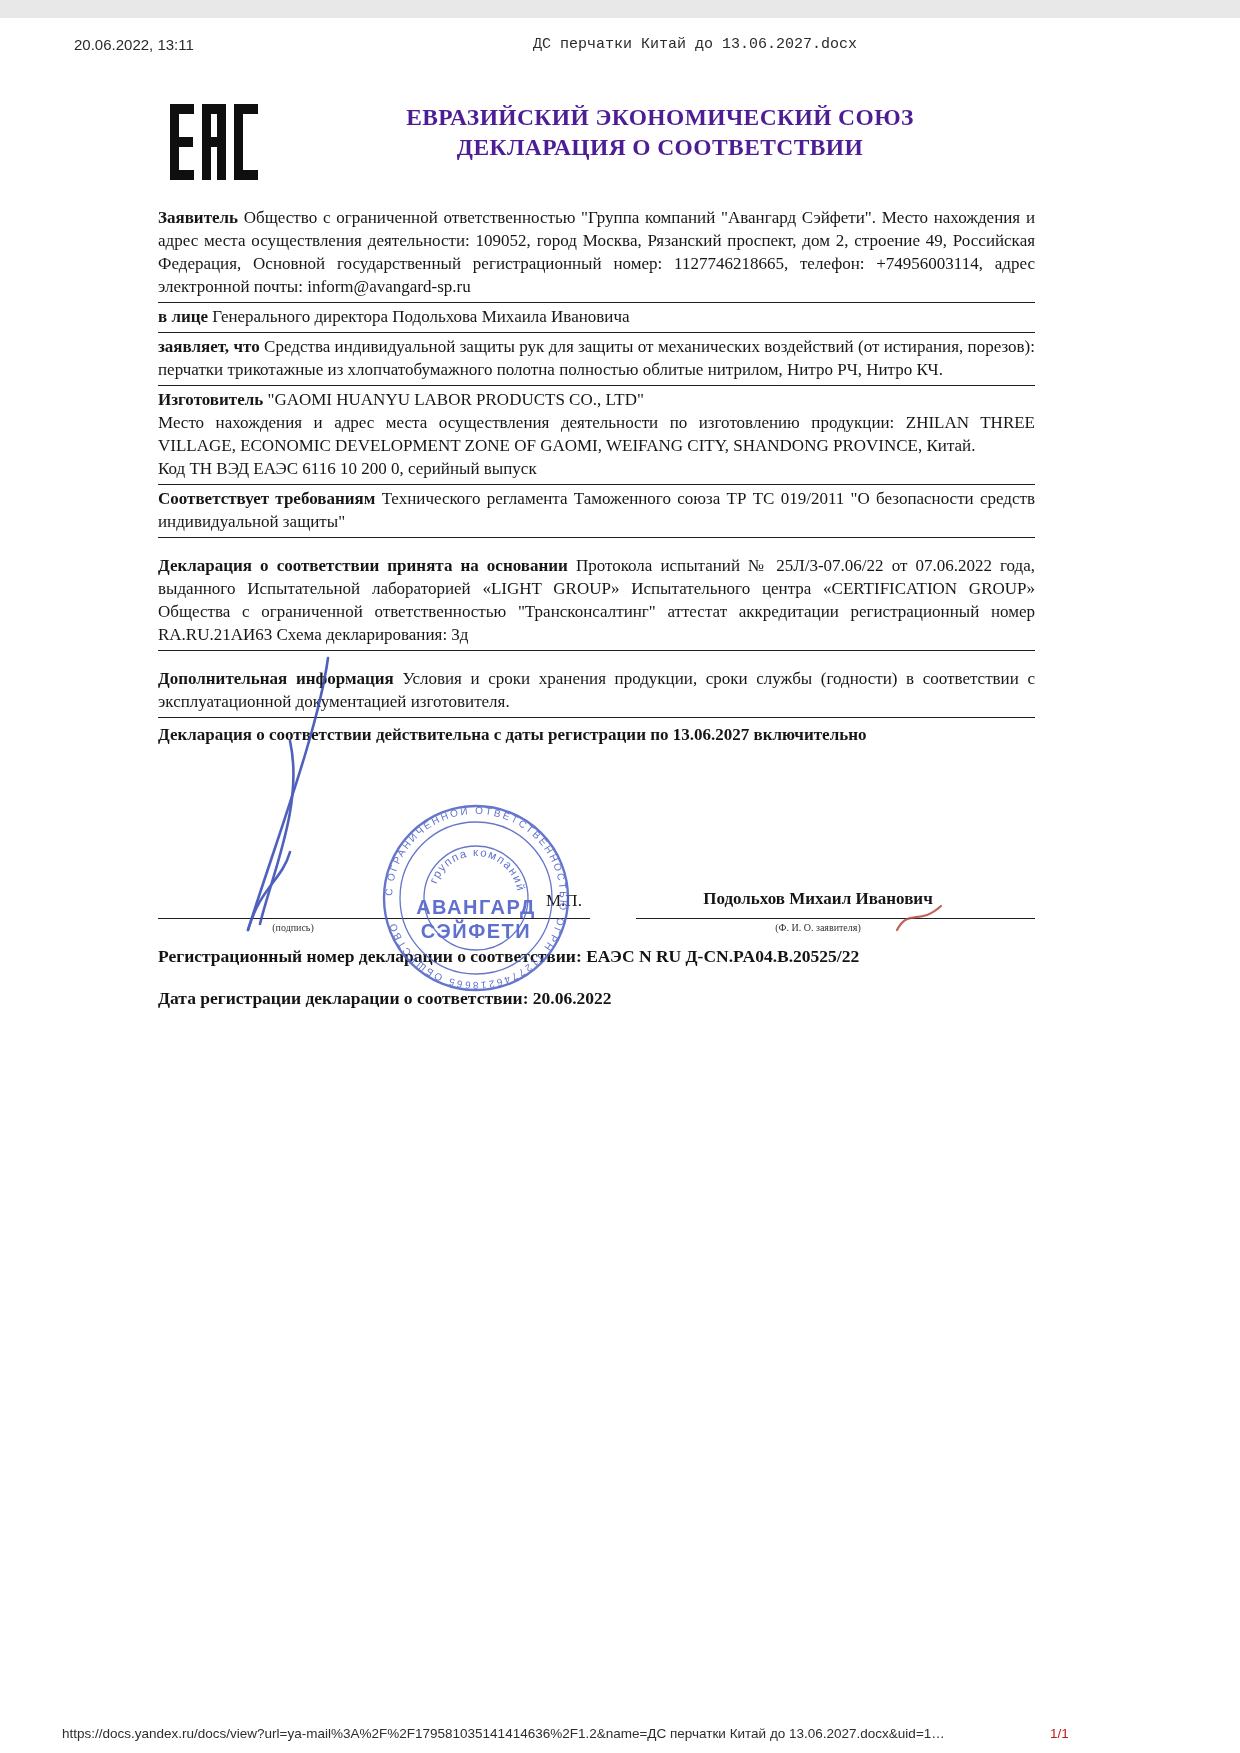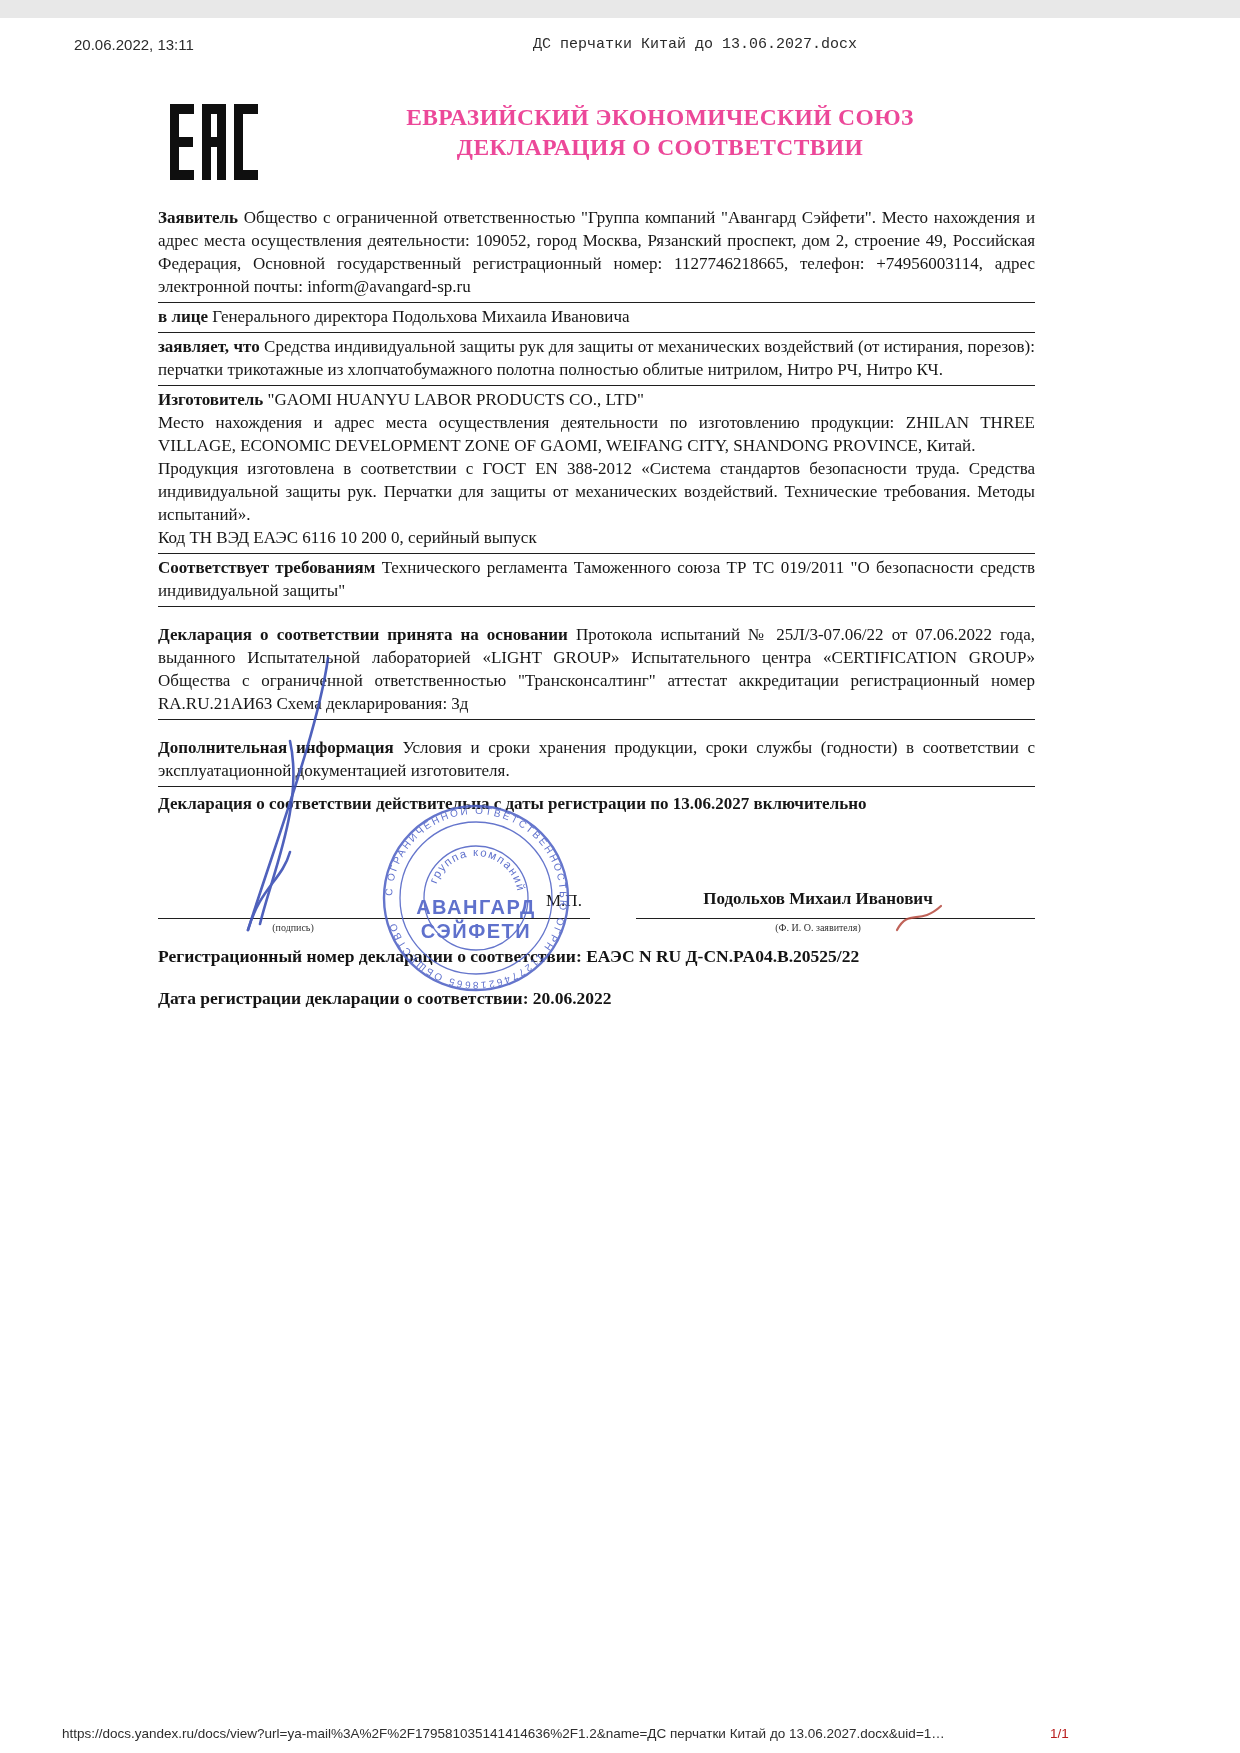--- a/index.html
+++ b/index.html
@@ -14,21 +14,21 @@
   .ph-file{position:absolute;left:150px;right:0;top:18px;text-align:center;
     font-family:Liberation Mono, monospace;font-size:15px;color:#2b2b2b;}
   .pf-url{position:absolute;left:62px;top:1708px;font-family:"Liberation Sans",sans-serif;
     font-size:13.5px;color:#2d2d2d;white-space:nowrap;}
   .pf-page{position:absolute;left:1050px;top:1708px;font-family:"Liberation Sans",sans-serif;
     font-size:13.5px;color:#b91c1c;}
   
   .eac{position:absolute;left:170px;top:86px;}
   
   .title{position:absolute;left:280px;top:84px;width:760px;text-align:center;
-    font-weight:bold;font-size:23.5px;line-height:30px;letter-spacing:.4px;color:#ec4899;}
+    font-weight:bold;font-size:23.5px;line-height:30px;letter-spacing:.4px;color:#4c1d95;}
   
   .doc{position:absolute;left:158px;top:186px;width:877px;font-size:17px;
     line-height:23px;text-align:justify;color:#161616;}
   .doc section{padding:2px 0 4px 0;border-bottom:1.6px solid #1f1f1f;}
   .doc .gap{margin-top:14px;}
   .doc p{margin:0;}
   .lead{font-weight:bold;}
   .validity{padding-top:5px;font-weight:bold;}
   
   .sig-area{position:absolute;left:158px;top:845px;width:877px;height:85px;font-size:17px;}
@@ -89,21 +89,20 @@
       <p><span class="lead">в лице</span><span> Генерального директора Подольхова Михаила Ивановича</span></p>
     </section>
 
     <section>
       <p><span class="lead">заявляет, что</span><span> Средства индивидуальной защиты рук для защиты от механических воздействий (от истирания, порезов): перчатки трикотажные из хлопчатобумажного полотна полностью облитые нитрилом, Нитро РЧ, Нитро КЧ.</span></p>
     </section>
 
     <section>
       <p><span class="lead">Изготовитель</span><span> "GAOMI HUANYU LABOR PRODUCTS CO., LTD"</span></p>
       <p>Место нахождения и адрес места осуществления деятельности по изготовлению продукции: ZHILAN THREE VILLAGE, ECONOMIC DEVELOPMENT ZONE OF GAOMI, WEIFANG CITY, SHANDONG PROVINCE, Китай.</p>
-      <p>Продукция изготовлена в соответствии с ГОСТ EN 388-2012 «Система стандартов безопасности труда. Средства индивидуальной защиты рук. Перчатки для защиты от механических воздействий. Технические требования. Методы испытаний».</p>
       <p>Код ТН ВЭД ЕАЭС 6116 10 200 0, серийный выпуск</p>
     </section>
 
     <section>
       <p><span class="lead">Соответствует требованиям</span><span> Технического регламента Таможенного союза ТР ТС 019/2011 "О безопасности средств индивидуальной защиты"</span></p>
     </section>
 
     <section class="gap">
       <p><span class="lead">Декларация о соответствии принята на основании</span><span> Протокола испытаний № 25Л/3-07.06/22 от 07.06.2022 года, выданного Испытательной лабораторией «LIGHT GROUP» Испытательного центра «CERTIFICATION GROUP» Общества с ограниченной ответственностью "Трансконсалтинг" аттестат аккредитации регистрационный номер RA.RU.21АИ63 Схема декларирования: 3д</span></p>
     </section>

